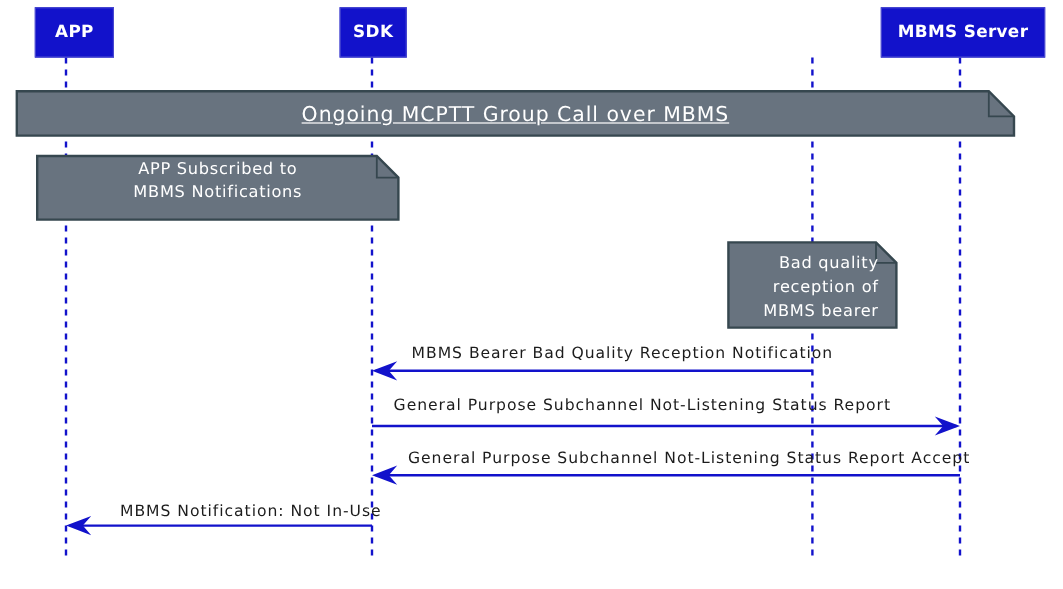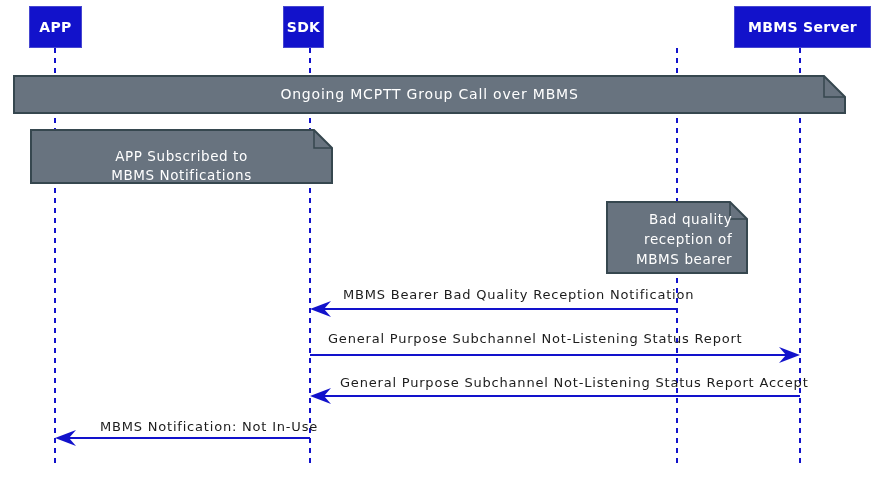--- a/index.html
+++ b/index.html
@@ -77,26 +77,27 @@
     letter-spacing: 0.6px;
     line-height: 19px;
   }
   .banner-text {
     position: absolute;
     left: 14px;
     top: 86px;
     width: 831px;
     text-align: center;
     color: var(--note-text, #ffffff);
-    font-size: 14px;
+    font-size: 17px;
     letter-spacing: 0.8px;
+    text-decoration: underline;
   }
   .note1-text {
     left: 31px;
-    top: 147px;
+    top: 132px;
     width: 301px;
     text-align: center;
   }
   .note2-text {
     left: 618px;
     top: 209px;
     line-height: 20px;
     text-align: right;
   }
   .note2-text .indent {
@@ -144,22 +145,22 @@
     <g>
       <line class="arrow-line" x1="313" y1="396" x2="800" y2="396"></line>
       <polygon class="arrow-head" points="310,396 331,388 324,396 331,404"></polygon>
     </g>
     <g>
       <line class="arrow-line" x1="58" y1="438" x2="310" y2="438"></line>
       <polygon class="arrow-head" points="55,438 76,430 69,438 76,446"></polygon>
     </g>
   </svg>
 
-  <div class="participant" style="left:29px; width:53px;">APP</div>
-  <div class="participant" style="left:283px; width:41px;">SDK</div>
+  <div class="participant" style="left:29px; width:66px;">APP</div>
+  <div class="participant" style="left:283px; width:56px;">SDK</div>
   <div class="participant" style="left:734px; width:137px;">MBMS Server</div>
 
   <div class="banner-text">Ongoing MCPTT Group Call over MBMS</div>
 
   <div class="note-text note1-text">
     <span class="note-line">APP Subscribed to</span>
     <span class="note-line">MBMS Notifications</span>
   </div>
 
   <div class="note-text note2-text">

